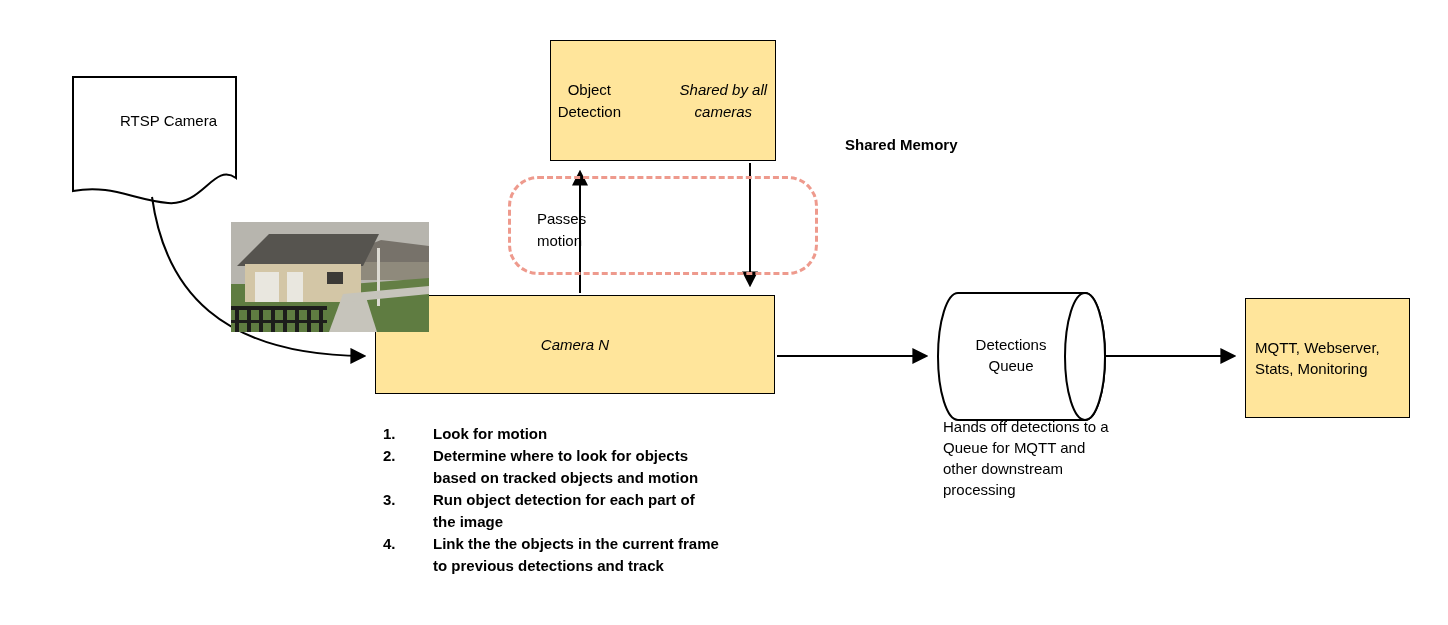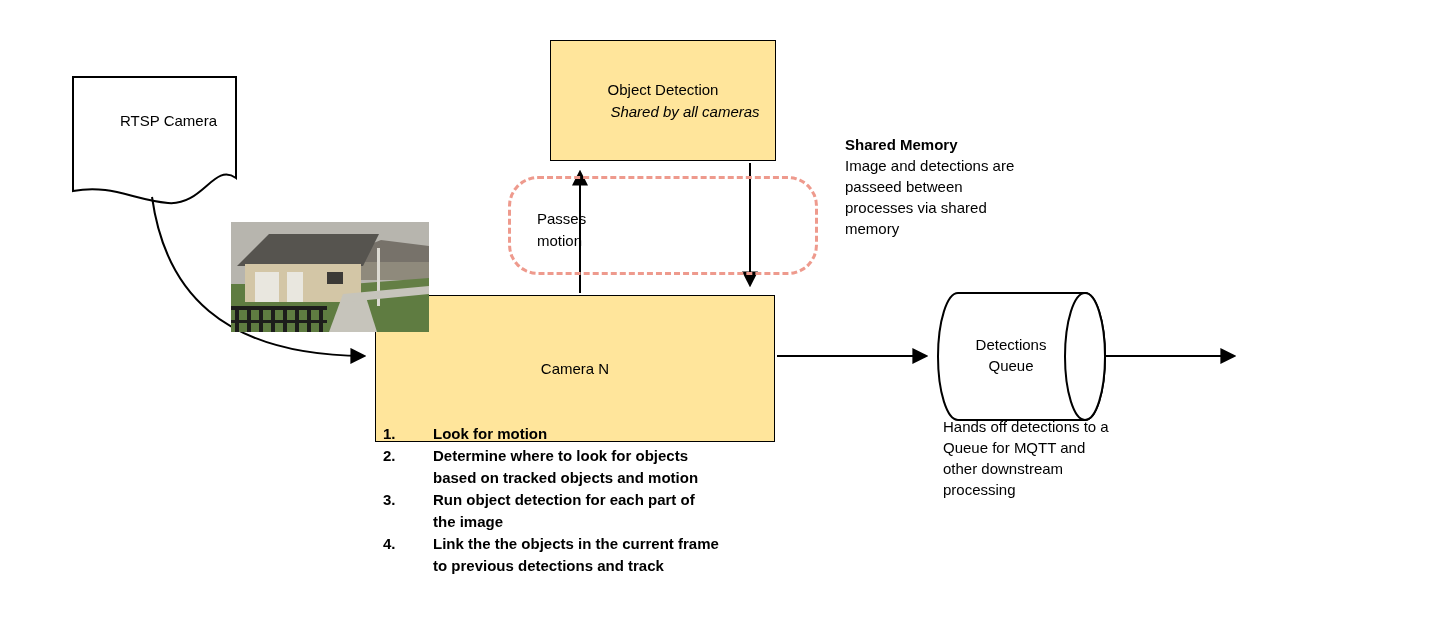--- a/index.html
+++ b/index.html
@@ -13,35 +13,35 @@
   svg.layer { position:absolute; left:0; top:0; z-index:1; }
   .shape  { fill:#ffffff; stroke:var(--box-border,#000); stroke-width:2; }
   .arrow  { fill:none; stroke:var(--box-border,#000); stroke-width:2; }
   #arw path { fill:var(--box-border,#000); }
 
   .yellow-node {
     background:var(--box-fill,#ffe59b);
     border:1.6px solid var(--box-border,#000);
     z-index:2;
   }
-  .center-col { display:flex; flex-direction:column; align-items:center; justify-content:center; text-align:center; }
+  .center-col { display:flex; flex-direction:row; align-items:center; justify-content:center; text-align:center; }
   .italic { font-style:italic;margin-left:44px; }
   .bold   { font-weight:bold; }
   .txt    { z-index:4; }
 
   #rtsp-label        { left:73px;  top:110px; width:163px; text-align:center;padding-left:28px; }
   #object-detection  { left:550px; top:40px;  width:226px; height:121px; line-height:22px; }
   #shared-scope      {
     left:508px; top:176px; width:310px; height:99px;
     border:3px dashed var(--shared-dash,#ee9a8d); border-radius:30px; z-index:2;
   }
   #passes-image      { left:537px; top:208px; width:66px;  line-height:22px; }
   #retrieves         { left:700px; top:200px; width:100px; line-height:22px; }
   #shared-memory-note{ left:845px; top:134px; width:182px; }
-  #camera-n          { left:375px; top:295px; width:400px; height:147px; }
+  #camera-n          { left:375px; top:295px; width:400px; height:99px;font-style:italic; }
   #snapshot          { left:231px; top:222px; width:198px; height:110px; z-index:3; }
   #fetch-note        { left:45px;  top:342px; width:172px; }
   #steps             { left:383px; top:423px; width:400px; list-style:none; counter-reset:step; z-index:4; }
   #steps li          { display:flex; line-height:22px; counter-increment:step;font-weight:bold; }
   #steps li::before  { content:counter(step) "."; width:50px; flex:0 0 50px; }
   #steps li span     { width:288px; }
   #queue-label       { left:951px; top:334px; width:120px; text-align:center; }
   #queue-note        { left:943px; top:416px; width:170px; }
   #outputs           { left:1245px; top:298px; width:165px; height:120px; display:flex; align-items:center; padding:0 9px; }
   #outputs div       { width:142px; }
@@ -80,21 +80,20 @@
     <div>Object Detection</div>
     <div class="italic">Shared by all cameras</div>
   </div>
 
   <div class="abs" id="shared-scope"></div>
 
   <div class="abs txt" id="passes-image">Passes motion</div>
 
   <div class="abs txt" id="shared-memory-note">
     <div class="bold">Shared Memory</div>
-    <div>Image and detections are passeed between processes via shared memory</div>
   </div>
 
   <div class="abs yellow-node center-col" id="camera-n">
     <div>Camera N</div>
   </div>
 
   <div class="abs" id="snapshot">
     <svg width="198" height="110" viewBox="0 0 198 110">
       <rect width="198" height="110" fill="#b7b5ae"></rect>
       <rect x="120" y="28" width="78" height="30" fill="#8f8a7c"></rect>
@@ -136,14 +135,17 @@
         <span>Run object detection for each part of the image</span>
       </li>
     <li>
         <span>Link the the objects in the current frame to previous detections and track</span>
       </li>
   </ol>
 
   <div class="abs txt" id="queue-label">Detections Queue</div>
   <div class="abs txt" id="queue-note">Hands off detections to a Queue for MQTT and other downstream processing</div>
 
+  <div class="abs yellow-node" id="outputs">
+    <div>MQTT, Webserver, Stats, Monitoring</div>
+  </div>
 
 </div>
 
 </body></html>

